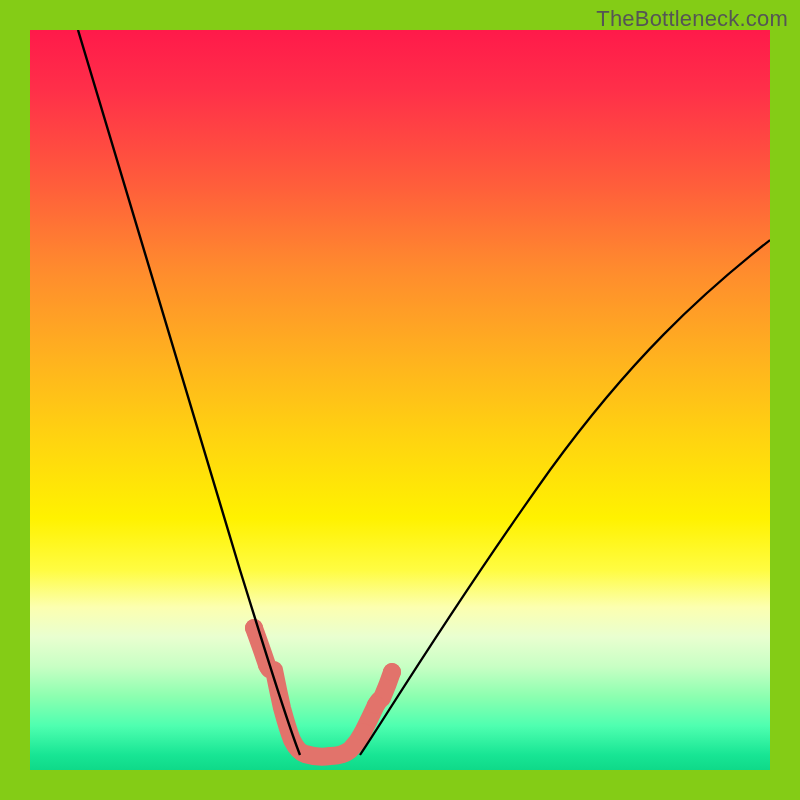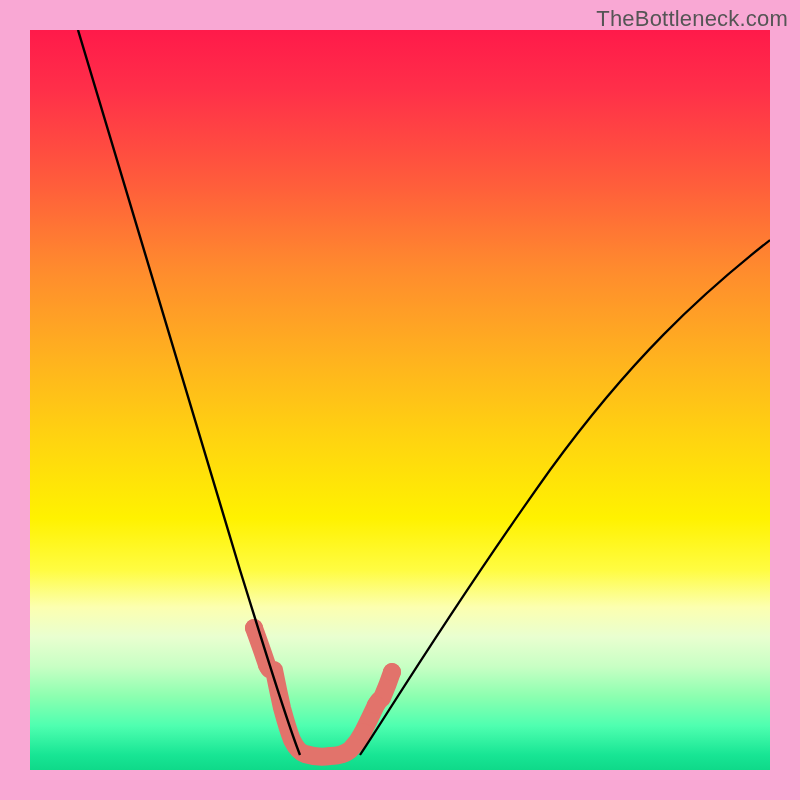--- a/index.html
+++ b/index.html
@@ -10,21 +10,21 @@
     overflow: hidden;
     background: #000;
     font-family: Arial, Helvetica, sans-serif;
   }
   .frame {
     position: absolute;
     top: 0;
     left: 0;
     width: 800px;
     height: 800px;
-    background: #f9a8d4;
+    background: #84cc16;
   }
   .plot-area {
     position: absolute;
     top: 30px;
     left: 30px;
     width: 740px;
     height: 740px;
     overflow: hidden;
   }
   .gradient {

